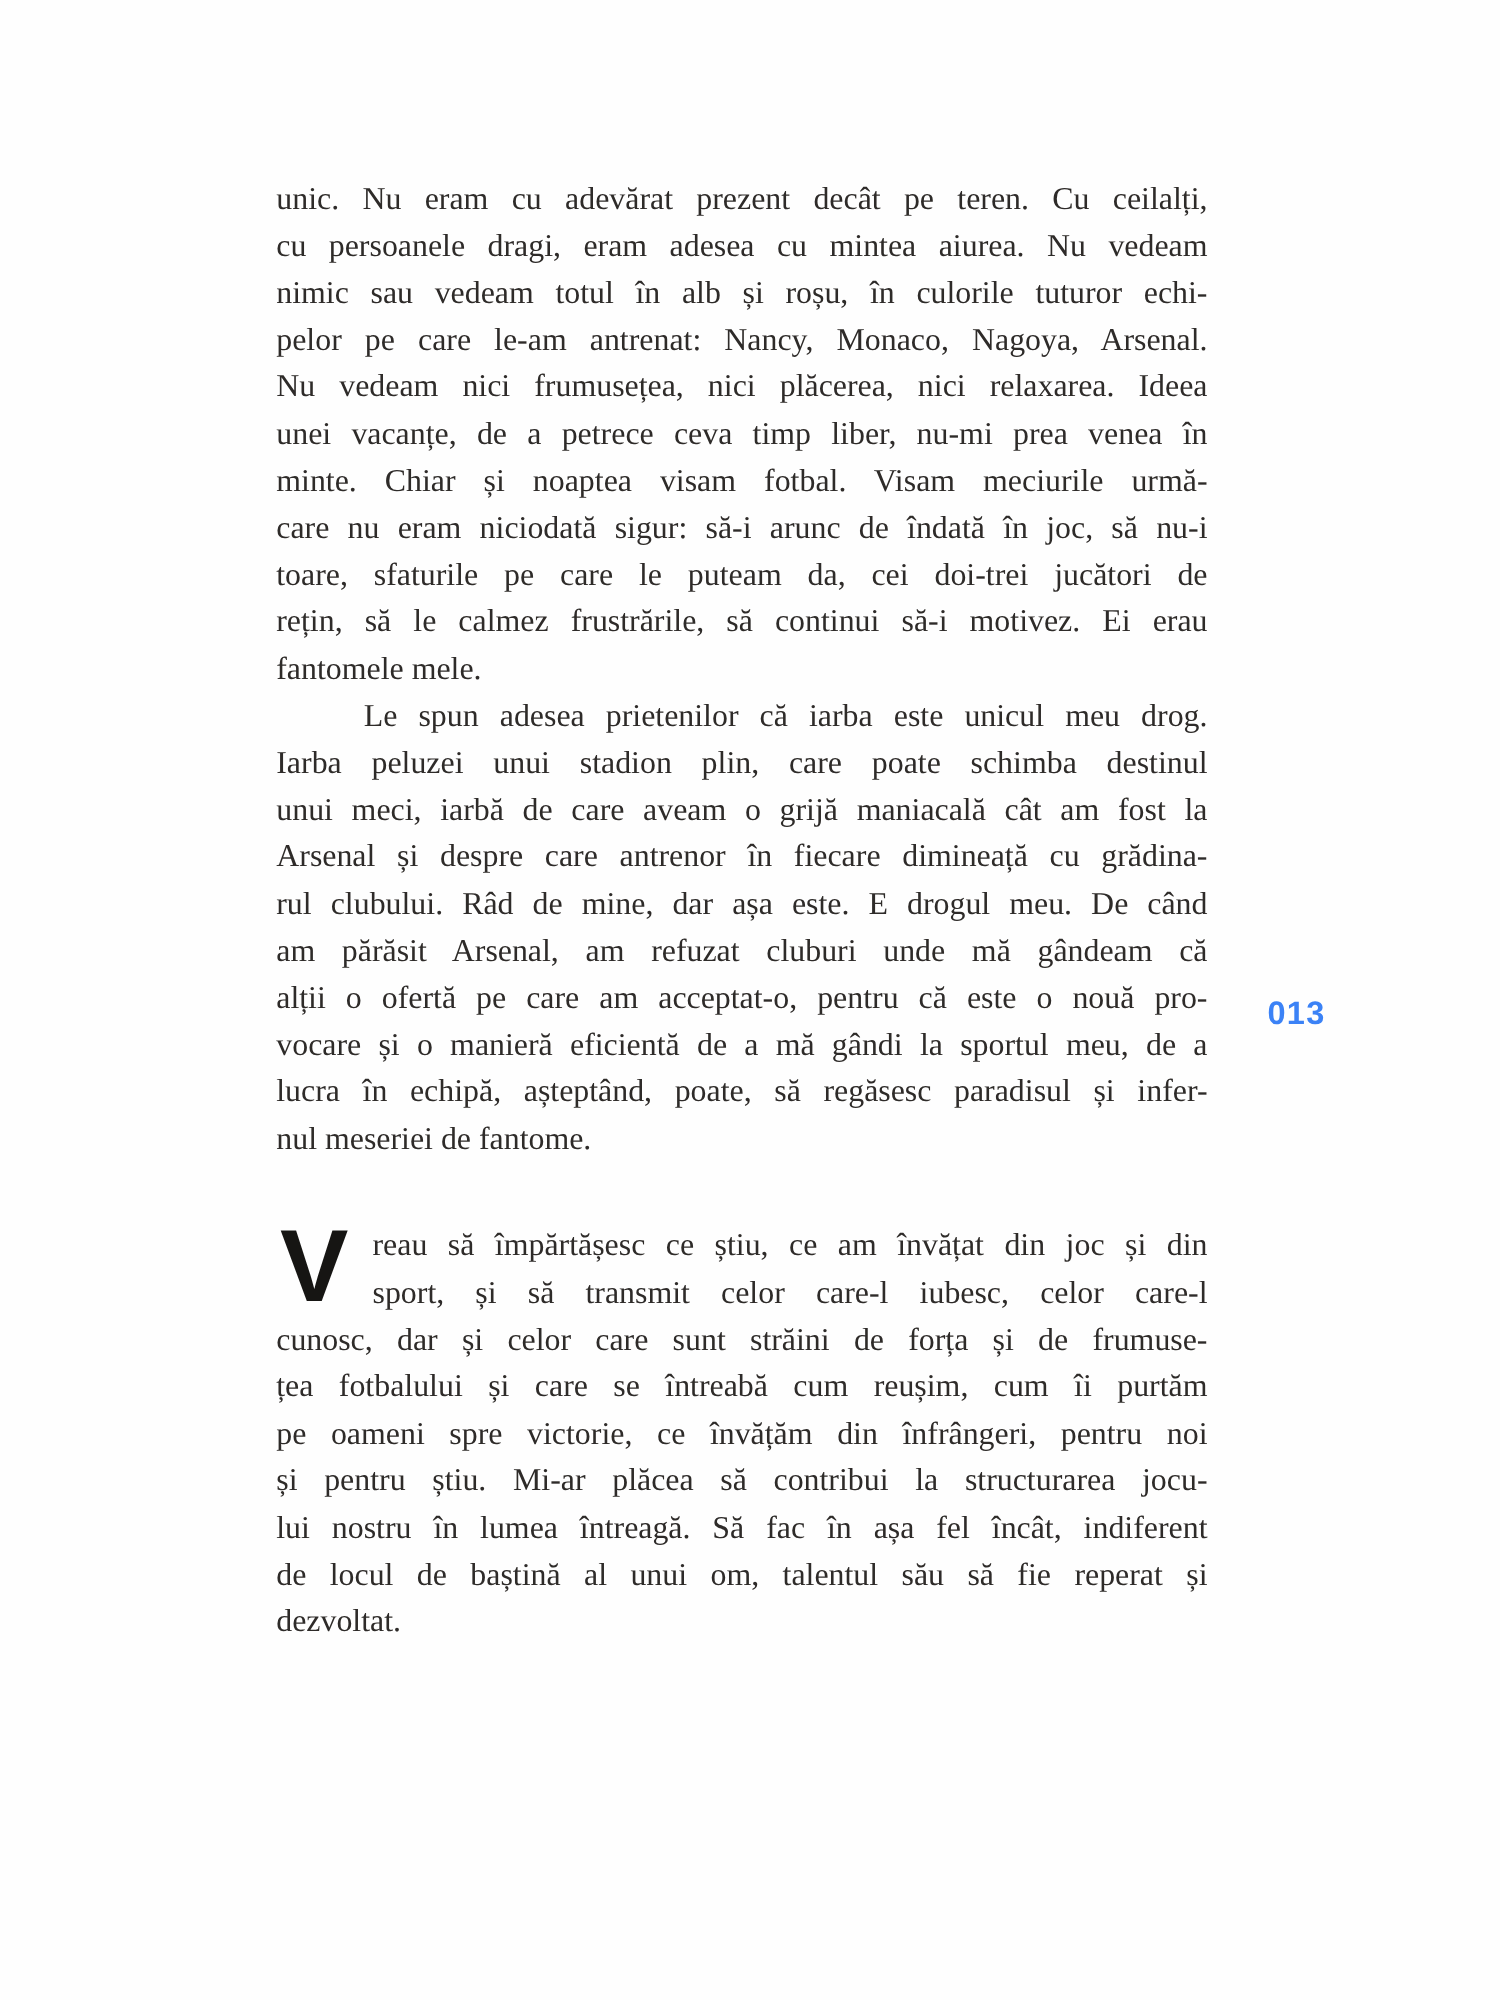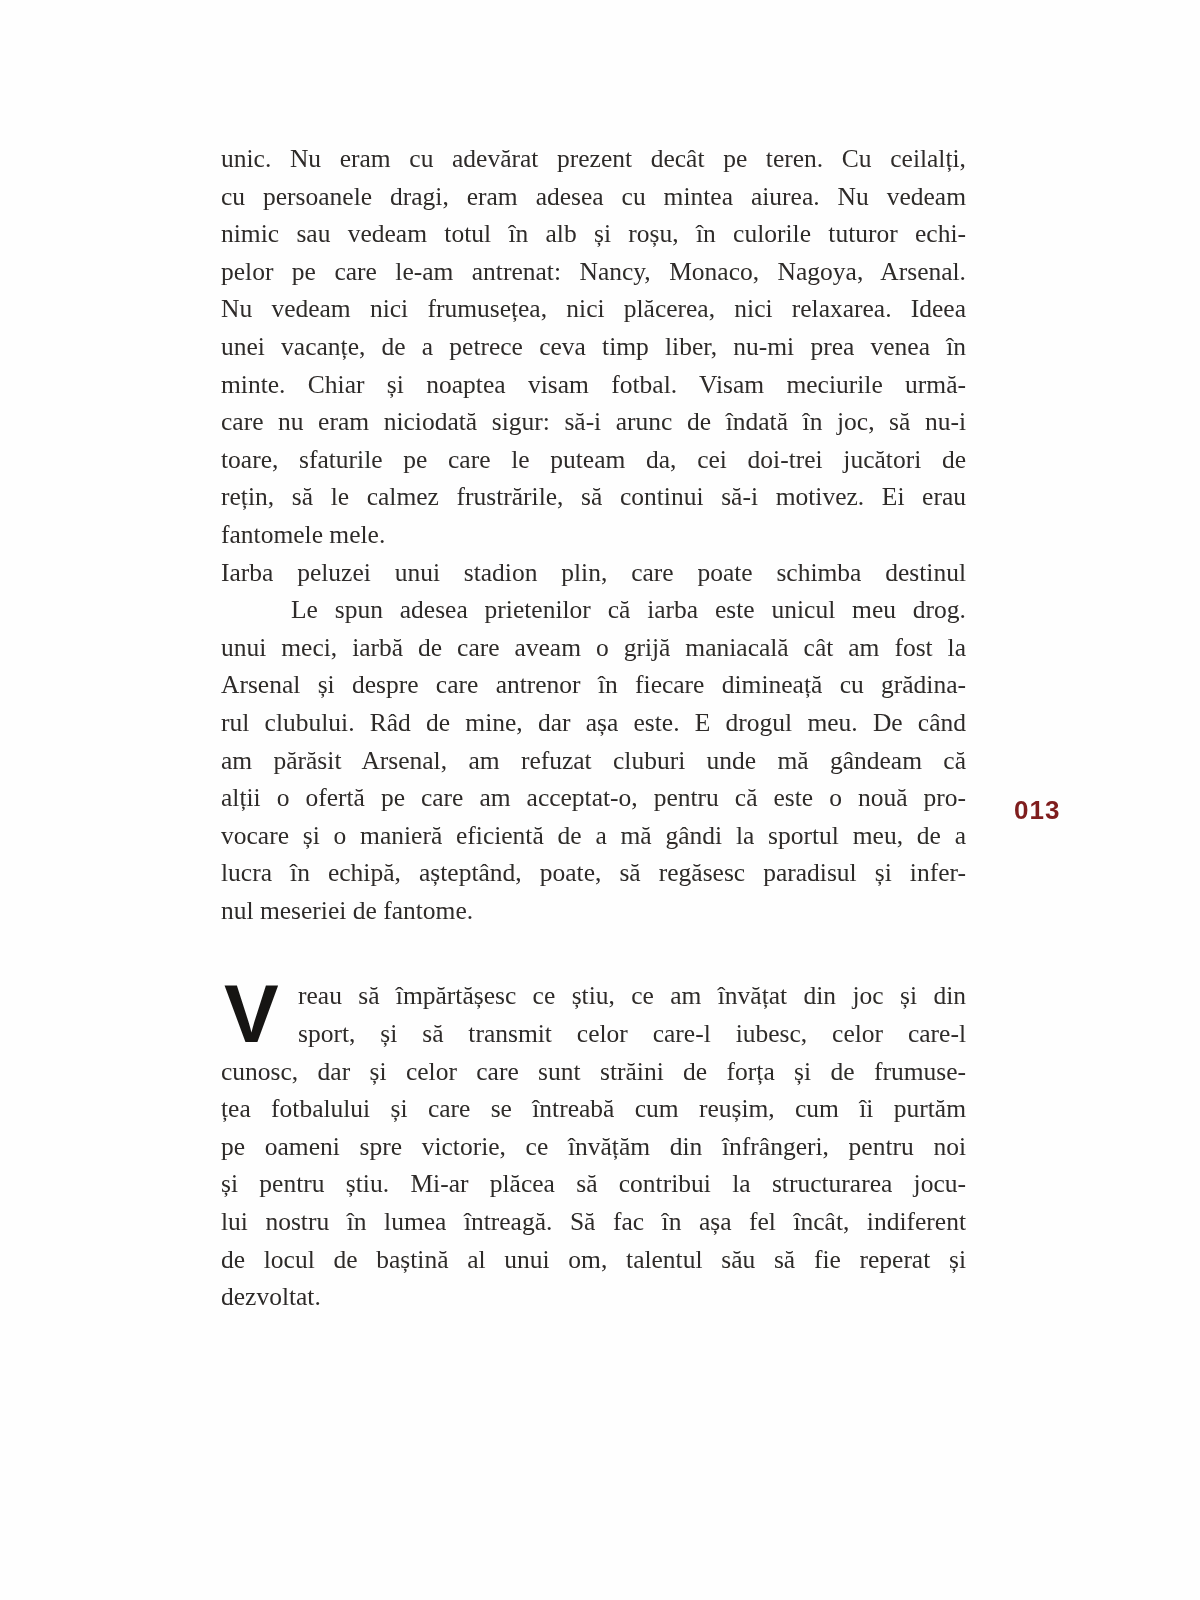--- a/index.html
+++ b/index.html
@@ -45,21 +45,21 @@
     font-size: 0.8em;
     letter-spacing: 0.6px;
   }
   .page-number {
     position: absolute;
     left: 1014px; top: 795px;
     font-family: "Liberation Sans", sans-serif;
     font-weight: 700;
     font-size: 26px;
     letter-spacing: 1px;
-    color: #7f1d1d;
+    color: #3b82f6;
   }
 </style>
 </head>
 <body>
 
 <div class="page">
   <div class="text-block">
     <div>
         <div class="para plain">
           <div class="line">unic. Nu eram cu adevărat prezent decât pe teren. Cu ceilalți,</div>
@@ -68,22 +68,22 @@
           <div class="line">pelor pe care le-am antrenat: Nancy, Monaco, Nagoya, Arsenal.</div>
           <div class="line">Nu vedeam nici frumusețea, nici plăcerea, nici relaxarea. Ideea</div>
           <div class="line">unei vacanțe, de a petrece ceva timp liber, nu-mi prea venea în</div>
           <div class="line">minte. Chiar și noaptea visam fotbal. Visam meciurile urmă-</div>
           <div class="line">care nu eram niciodată sigur: să-i arunc de îndată în joc, să nu-i</div>
           <div class="line">toare, sfaturile pe care le puteam da, cei doi-trei jucători de</div>
           <div class="line">rețin, să le calmez frustrările, să continui să-i motivez. Ei erau</div>
           <div class="line last">fantomele mele.</div>
         </div>
         <div class="para indent-first">
+          <div class="line first-ind">Le spun adesea prietenilor că iarba este unicul meu drog.</div>
           <div class="line">Iarba peluzei unui stadion plin, care poate schimba destinul</div>
-          <div class="line first-ind">Le spun adesea prietenilor că iarba este unicul meu drog.</div>
           <div class="line">unui meci, iarbă de care aveam o grijă maniacală cât am fost la</div>
           <div class="line">Arsenal și despre care antrenor în fiecare dimineață cu grădina-</div>
           <div class="line">rul clubului. Râd de mine, dar așa este. E drogul meu. De când</div>
           <div class="line">am părăsit Arsenal, am refuzat cluburi unde mă gândeam că</div>
           <div class="line">alții o ofertă pe care am acceptat-o, pentru că este o nouă pro-</div>
           <div class="line">vocare și o manieră eficientă de a mă gândi la sportul meu, de a</div>
           <div class="line">lucra în echipă, așteptând, poate, să regăsesc paradisul și infer-</div>
           <div class="line last">nul meseriei de fantome.</div>
         </div>
         <div class="para drop-cap">

